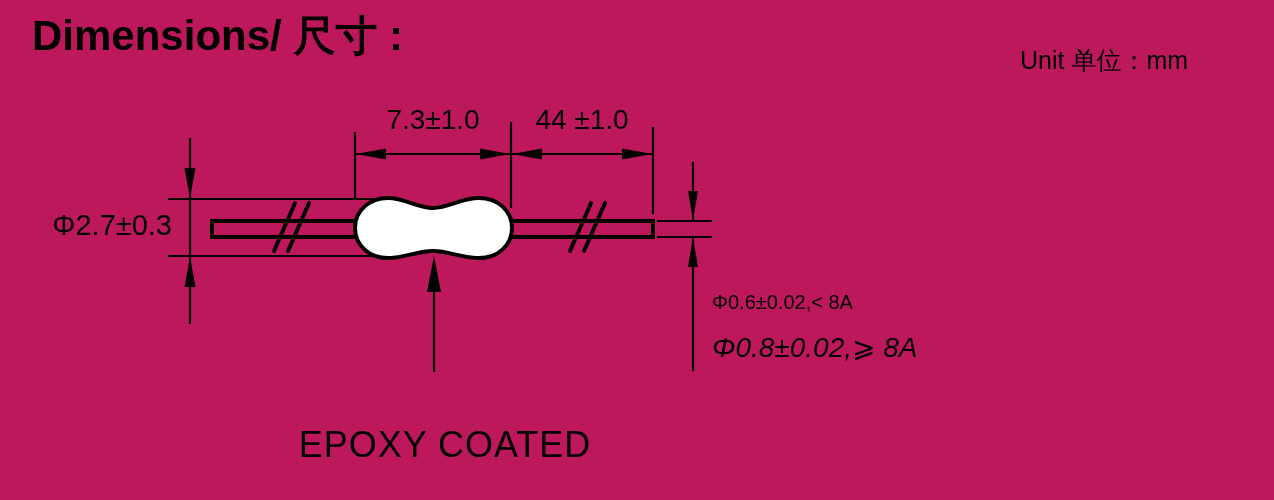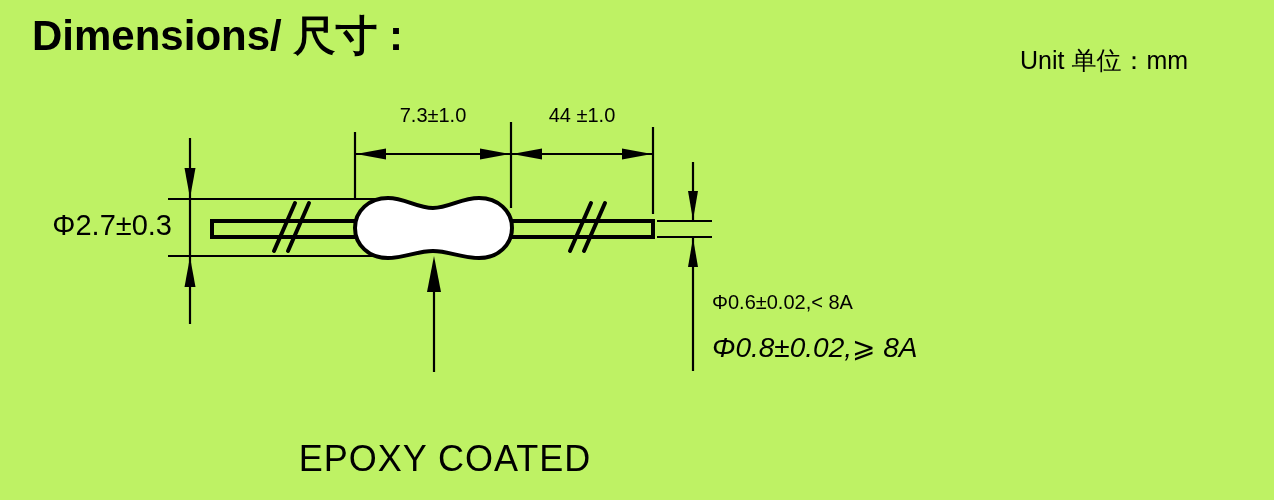--- a/index.html
+++ b/index.html
@@ -4,21 +4,21 @@
 <style>
   html, body {
     margin: 0;
     padding: 0;
     background: #ffffff;
   }
   .page {
     position: relative;
     width: 1274px;
     height: 500px;
-    background: #bef264;
+    background: #be185d;
     font-family: "Liberation Sans", "DejaVu Sans", sans-serif;
     color: #000000;
     overflow: hidden;
   }
   .page-title {
     position: absolute;
     left: 32px;
     top: 8px;
     font-size: 42px;
     font-weight: 700;
@@ -32,21 +32,21 @@
     font-size: 25px;
     white-space: nowrap;
   }
   .drawing-svg {
     position: absolute;
     left: 0;
     top: 0;
   }
   .dim-label {
     position: absolute;
-    font-size: 20px;
+    font-size: 28px;
     white-space: nowrap;
   }
   .dim-body-length {
     left: 333px;
     top: 104px;
     width: 200px;
     text-align: center;
   }
   .dim-lead-length {
     left: 482px;
@@ -78,21 +78,21 @@
     top: 394px;
     width: 300px;
     text-align: center;
     font-size: 30px;
     font-family: "Liberation Serif", "DejaVu Serif", serif;
     white-space: nowrap;
   }
   .coating-en {
     position: absolute;
     left: 295px;
-    top: 438px;
+    top: 424px;
     width: 300px;
     text-align: center;
     font-size: 36px;
     letter-spacing: 1px;
     white-space: nowrap;
   }
 </style>
 </head>
 <body>
 

